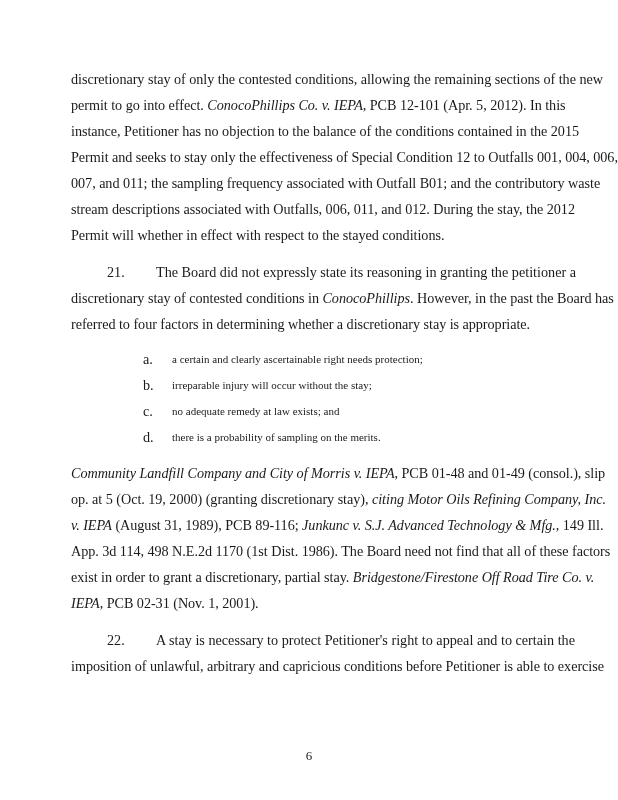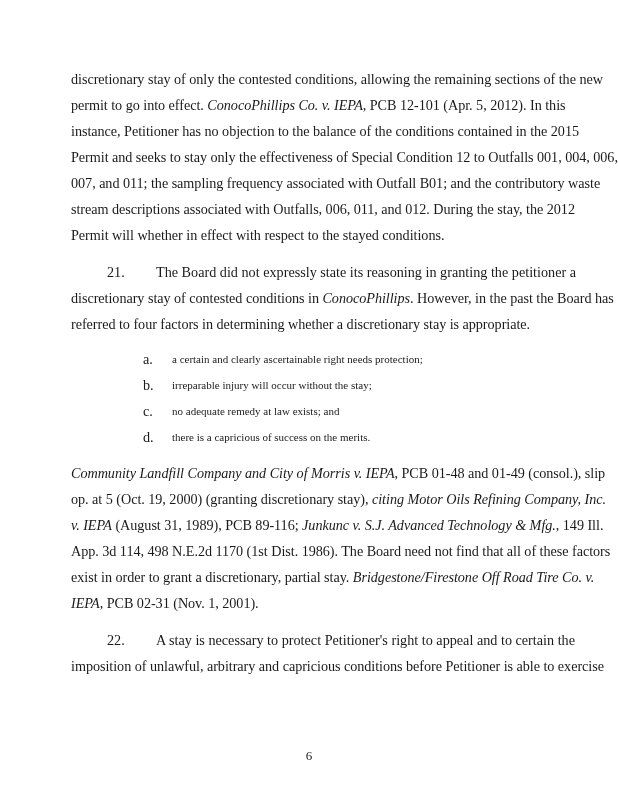--- a/index.html
+++ b/index.html
@@ -102,21 +102,21 @@
       <div>
         <span class="list-letter" style="top:376px">b.</span>
         <span class="list-text" style="top:376px">irreparable injury will occur without the stay;</span>
       </div>
       <div>
         <span class="list-letter" style="top:402px">c.</span>
         <span class="list-text" style="top:402px">no adequate remedy at law exists; and</span>
       </div>
       <div>
         <span class="list-letter" style="top:428px">d.</span>
-        <span class="list-text" style="top:428px">there is a capricious of success on the merits.</span>
+        <span class="list-text" style="top:428px">there is a probability of sampling on the merits.</span>
       </div>
     </div>
 
     <div>
       <div class="line justify" style="top:464px"><i>Community Landfill Company and City of Morris v. IEPA</i>, PCB 01-48 and 01-49 (consol.), slip</div>
       <div class="line justify" style="top:490px">op. at 5 (Oct. 19, 2000) (granting discretionary stay), <i>citing Motor Oils Refining Company, Inc.</i></div>
       <div class="line justify" style="top:516px"><i>v. IEPA</i> (August 31, 1989), PCB 89-116; <i>Junkunc v. S.J. Advanced Technology &amp; Mfg.</i>, 149 Ill.</div>
       <div class="line justify" style="top:542px">App. 3d 114, 498 N.E.2d 1170 (1st Dist. 1986).  The Board need not find that all of these factors</div>
       <div class="line justify" style="top:568px">exist in order to grant a discretionary, partial stay.  <i>Bridgestone/Firestone Off Road Tire Co. v.</i></div>
       <div class="line" style="top:594px"><i>IEPA</i>, PCB 02-31 (Nov. 1, 2001).</div>

